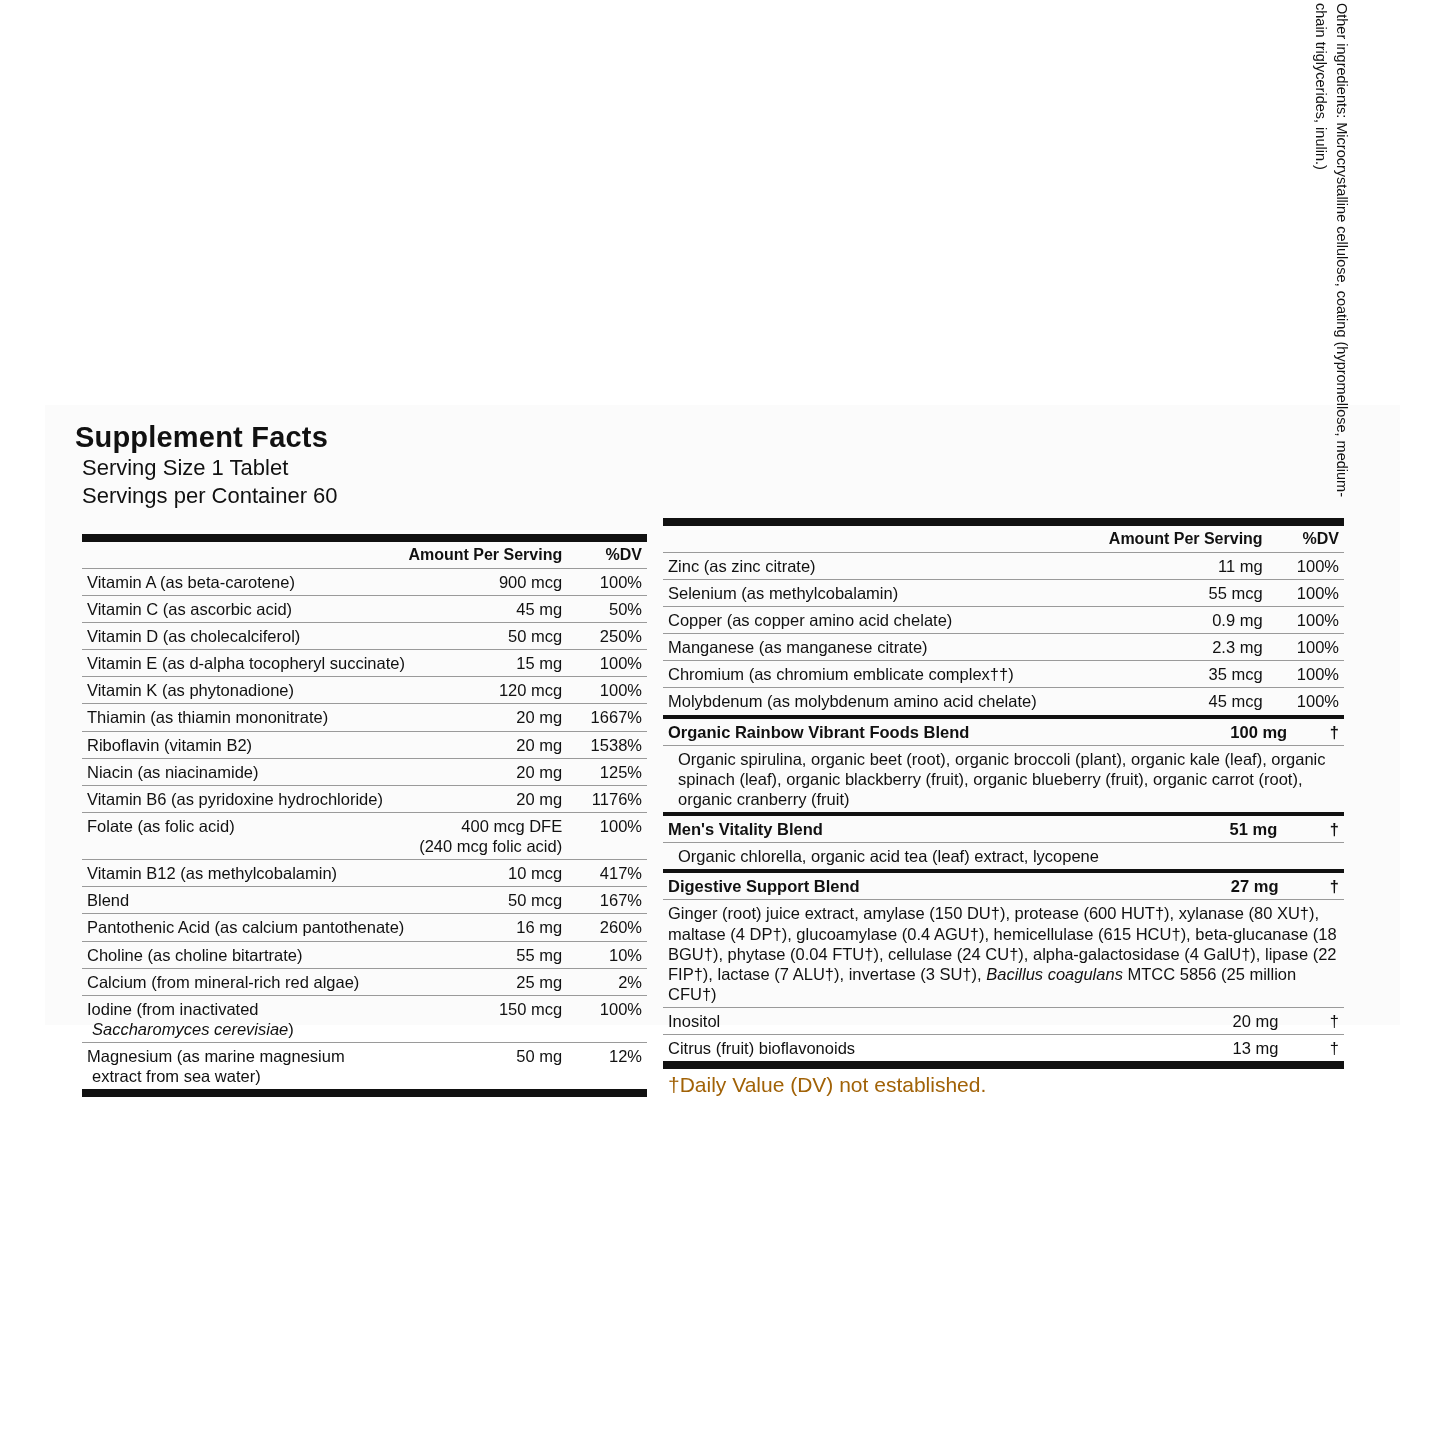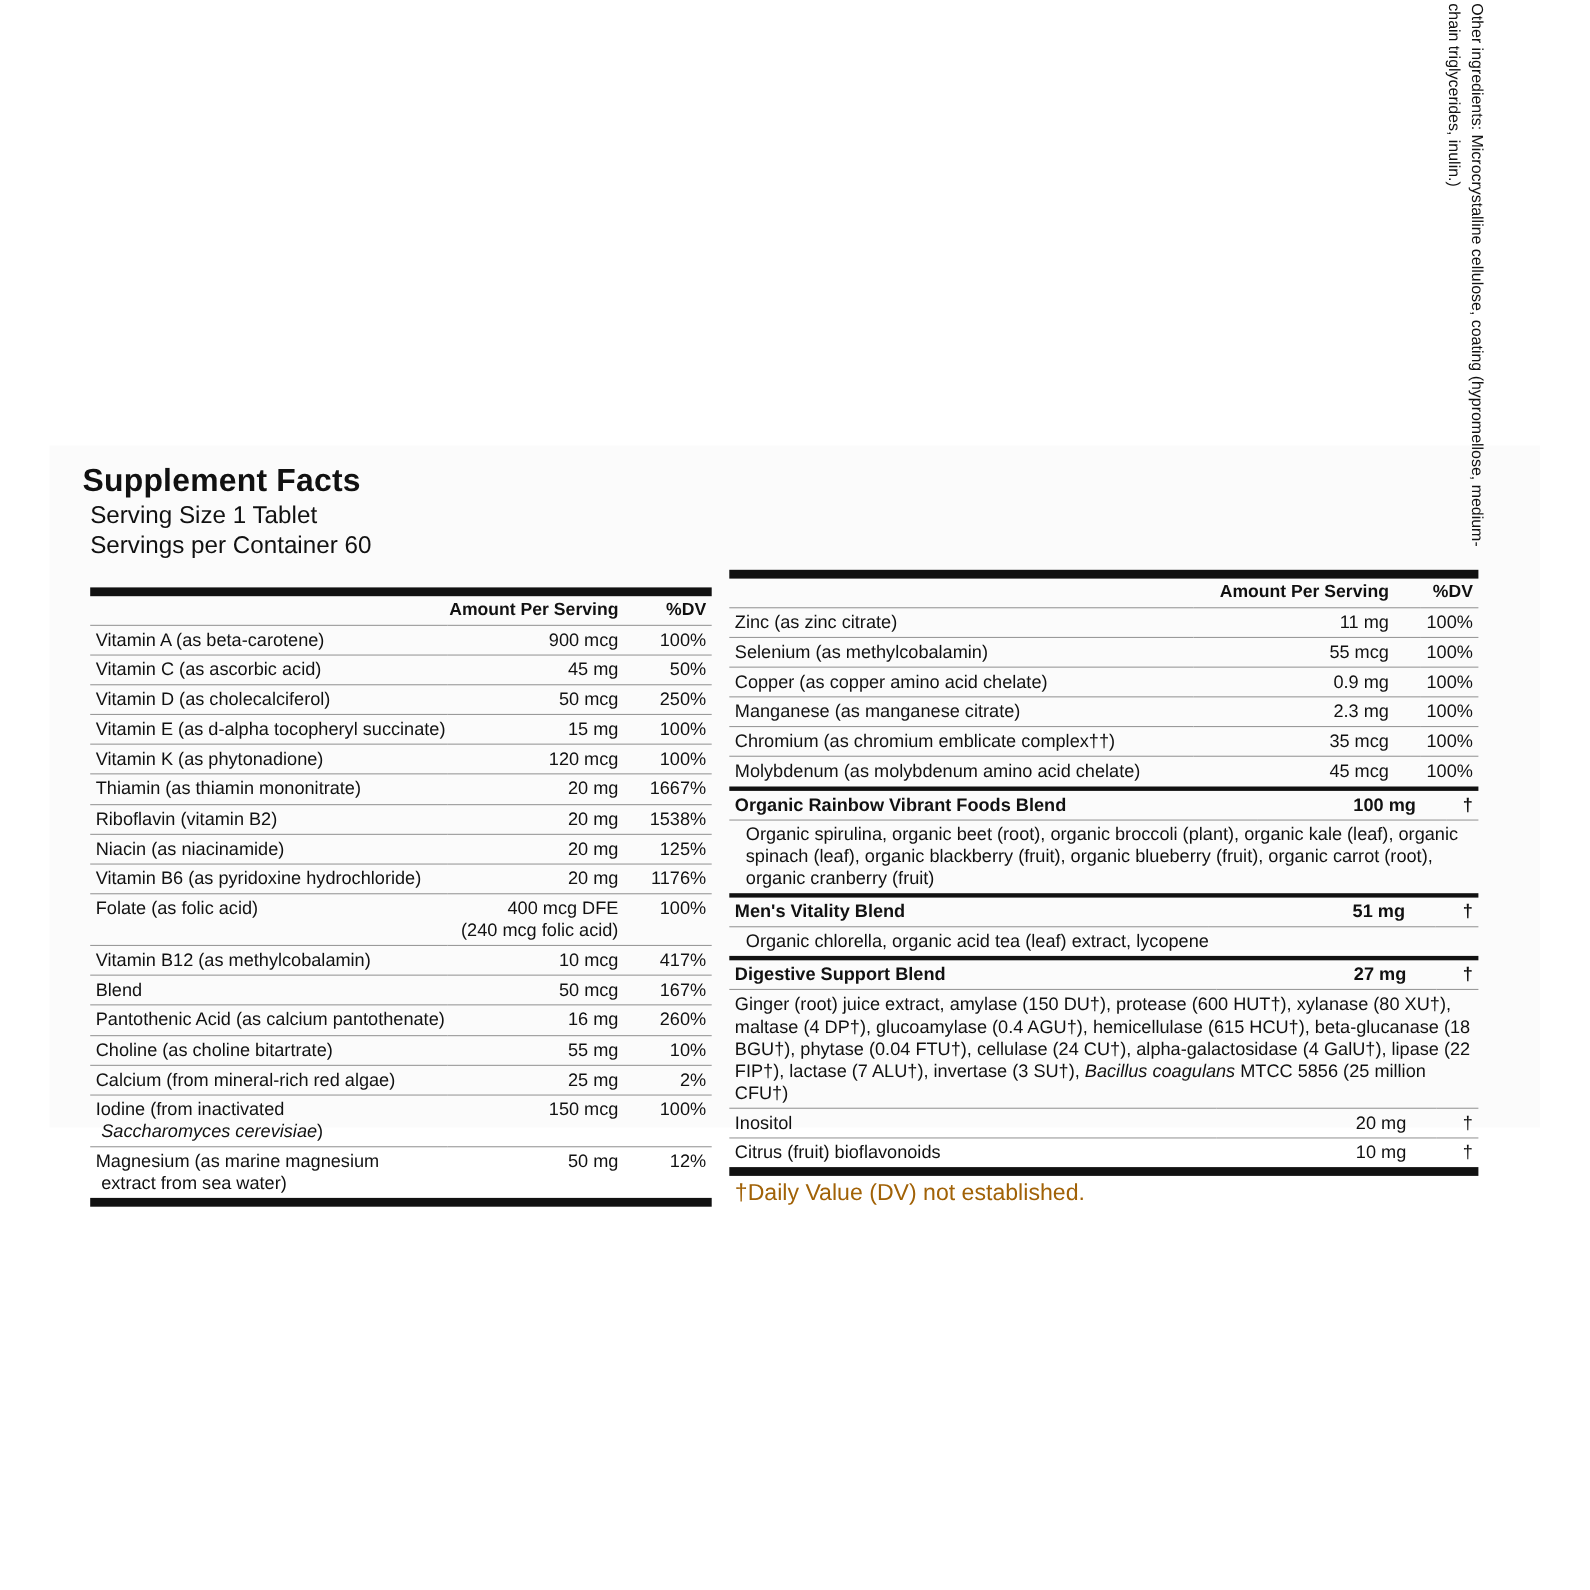--- a/index.html
+++ b/index.html
@@ -310,21 +310,21 @@
               <tr class="blendlist row-sep">
                 <td colspan="3" style="padding-left:5px !important">Ginger (root) juice extract, amylase (150 DU†), protease (600 HUT†), xylanase (80 XU†), maltase (4 DP†), glucoamylase (0.4 AGU†), hemicellulase (615 HCU†), beta-glucanase (18 BGU†), phytase (0.04 FTU†), cellulase (24 CU†), alpha-galactosidase (4 GalU†), lipase (22 FIP†), lactase (7 ALU†), invertase (3 SU†), <span class="ital">Bacillus coagulans</span> MTCC 5856 (25 million CFU†)</td>
               </tr>
               <tr class="row-sep">
                 <td class="nm">Inositol</td>
                 <td class="amt">20 mg</td>
                 <td class="dv">†</td>
               </tr>
               <tr>
                 <td class="nm">Citrus (fruit) bioflavonoids</td>
-                <td class="amt">10 mg</td>
+                <td class="amt">13 mg</td>
                 <td class="dv">†</td>
               </tr>
             </tbody>
           </table>
           <div class="rule-thick"></div>
           <div class="footnote">†Daily Value (DV) not established.</div>
         </div>
       </div>
 
       <div class="sideways">Other ingredients: Microcrystalline cellulose, coating (hypromellose, medium-chain triglycerides, inulin.)</div>

